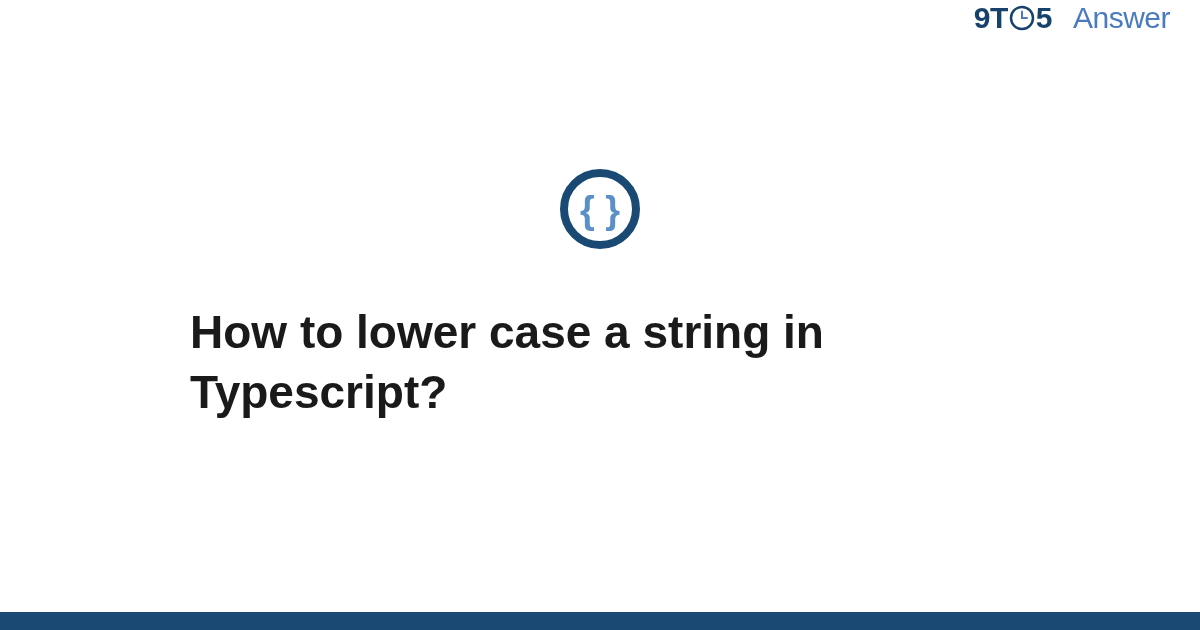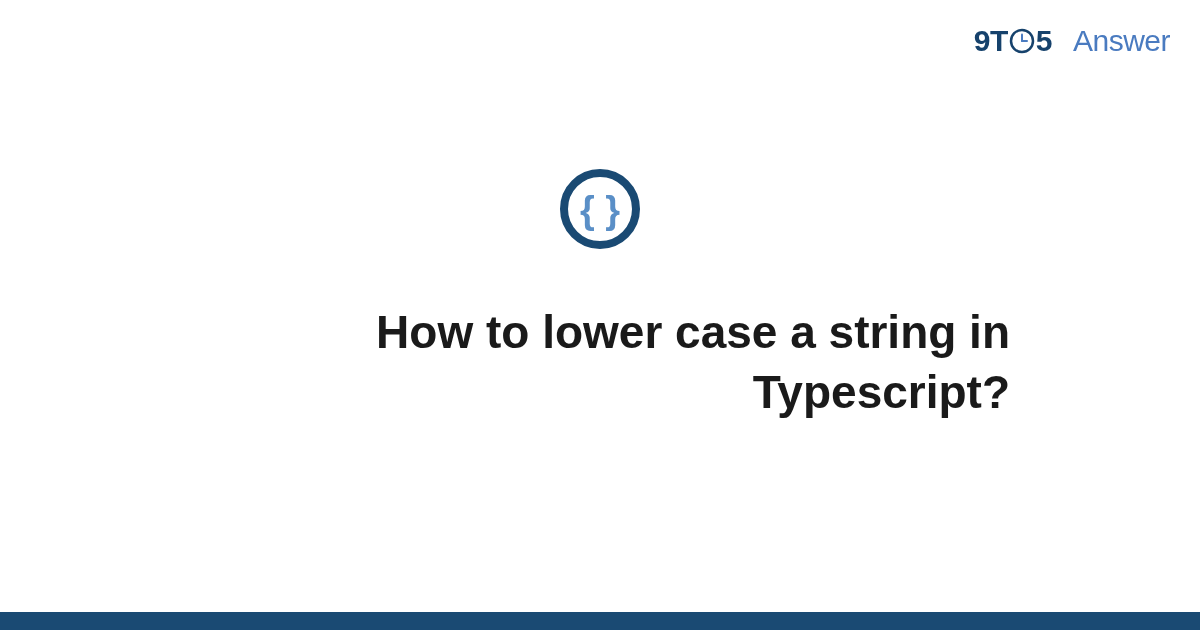--- a/index.html
+++ b/index.html
@@ -10,21 +10,21 @@
     body {
       width: 1200px;
       height: 630px;
       background: #ffffff;
       font-family: -apple-system, BlinkMacSystemFont, "Segoe UI", Helvetica, Arial, sans-serif;
       position: relative;
       overflow: hidden;
     }
     .header {
       position: absolute;
-      top: 24px;
+      top: 1px;
       right: 30px;
       display: flex;
       align-items: flex-start;
     }
     .logo {
       font-size: 30px;
       font-weight: 600;
       letter-spacing: -0.5px;
       display: flex;
       align-items: center;
@@ -58,21 +58,21 @@
       justify-content: center;
       padding-bottom: 40px;
     }
     .category-icon {
       margin-bottom: 48px;
     }
     .title {
       font-size: 46px;
       font-weight: 700;
       color: #1a1a1a;
-      text-align: right;
+      text-align: left;
       line-height: 1.3;
       max-width: 900px;
       padding: 0 40px;
     }
     .footer-bar {
       position: absolute;
       bottom: 0;
       left: 0;
       width: 100%;
       height: 18px;

